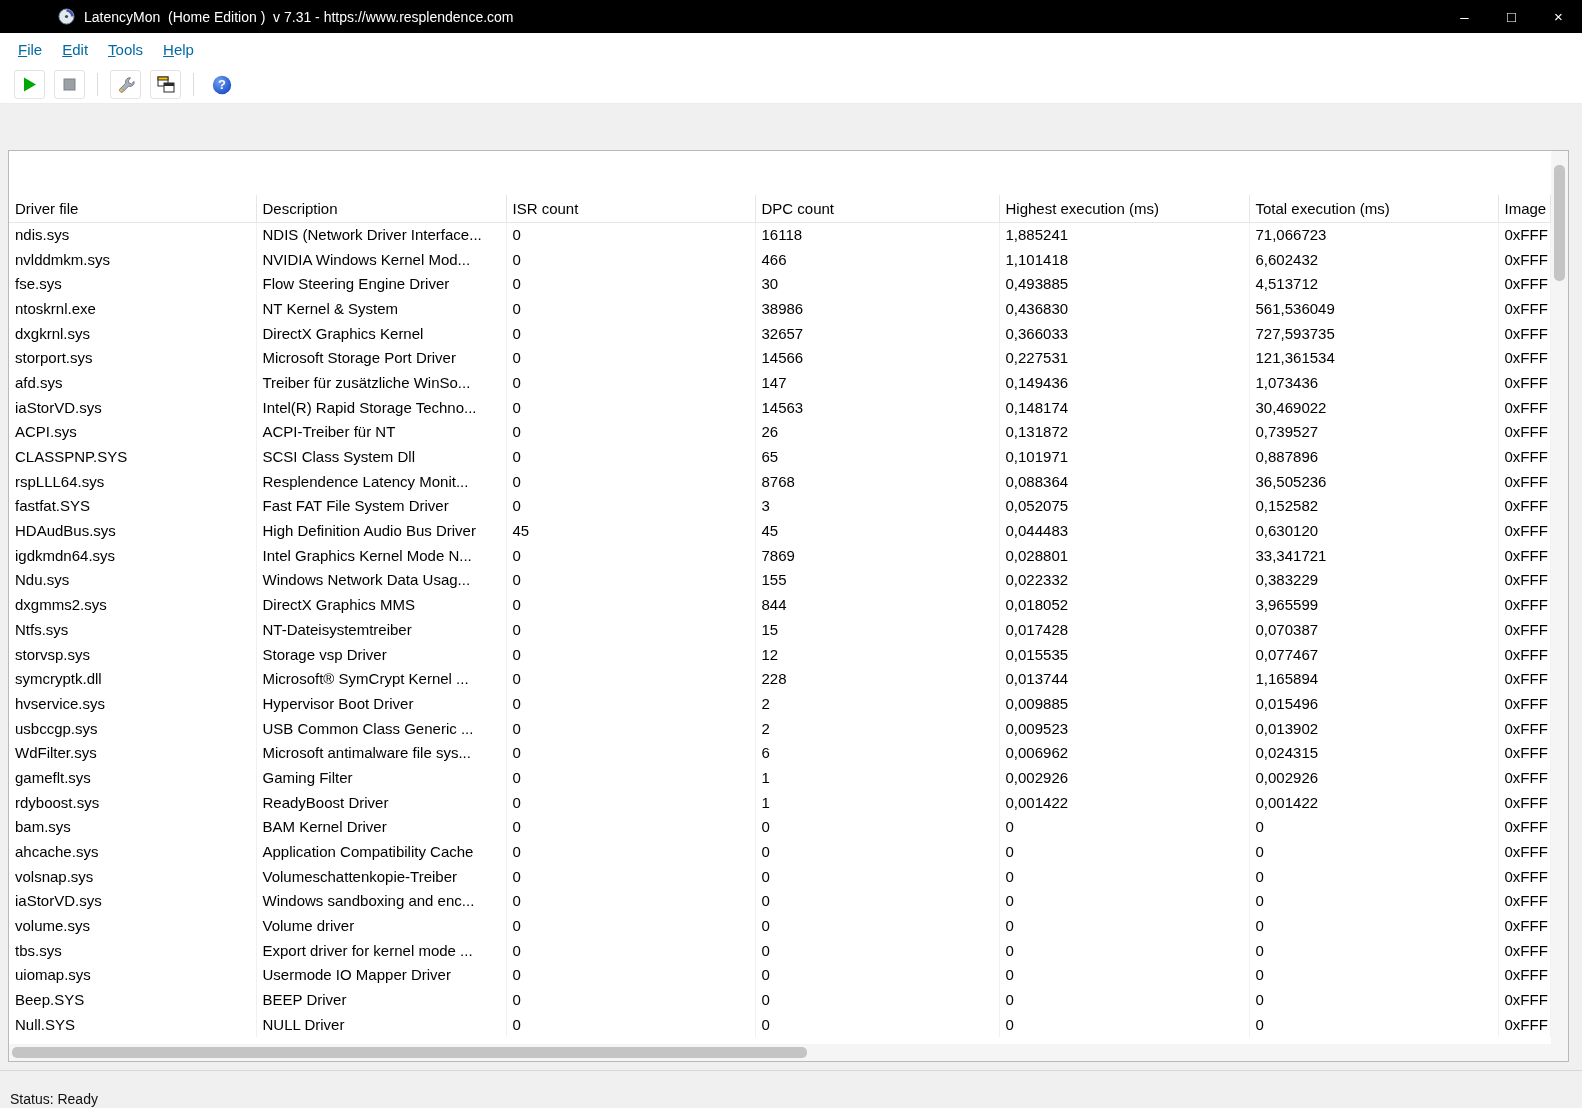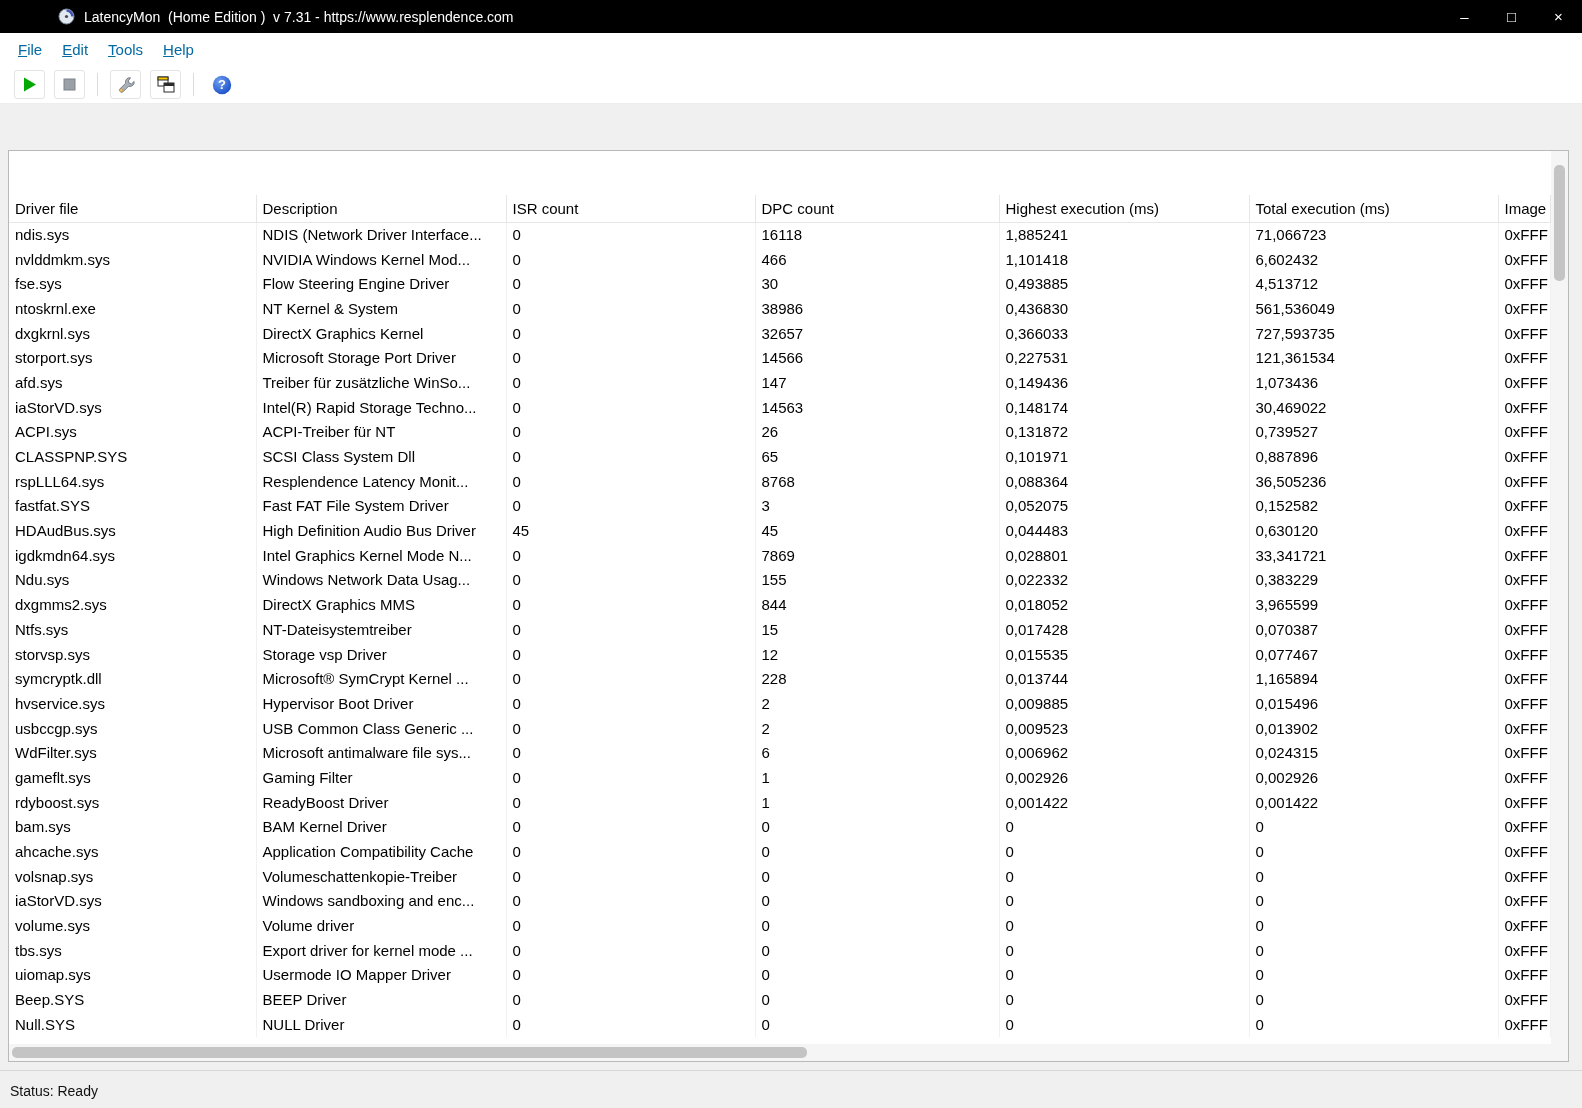--- a/index.html
+++ b/index.html
@@ -55,21 +55,21 @@
   .v-scrollbar { position:absolute; top:0; right:0; width:17px; bottom:17px; background:#f5f5f5; }
   .v-thumb { position:absolute; top:14px; left:3px; width:11px; height:116px;
              background:#c4c4c4; border-radius:5px; }
   .h-scrollbar { position:absolute; left:0; right:17px; bottom:0; height:17px; background:#f5f5f5; }
   .h-thumb { position:absolute; left:3px; top:3px; width:795px; height:11px;
              background:#c4c4c4; border-radius:5px; }
   .scroll-corner { position:absolute; right:0; bottom:0; width:17px; height:17px; background:#f5f5f5; }
 
   
   .statusbar { position:absolute; left:0; right:0; bottom:0; height:38px; background:#f0f0f0;
-               border-top:1px solid #d8d8d8; font-size:14px; color:#111; padding:12px 0 0 10px; }
+               border-top:1px solid #d8d8d8; font-size:14px; color:#111; padding:20px 0 0 10px; }
 </style>
 </head>
 <body>
 
 <div class="window">
 
   <div class="titlebar">
     <span class="app-icon">
       <svg width="17" height="17" viewBox="0 0 17 17">
         <circle cx="8.5" cy="8.5" r="7.5" fill="#e2e8f0" stroke="#7d8aa0"></circle>

